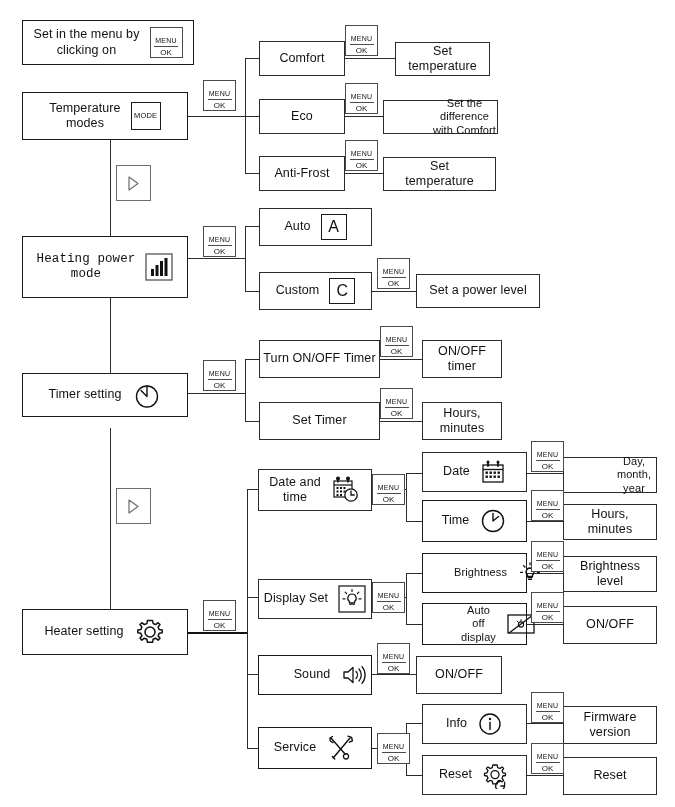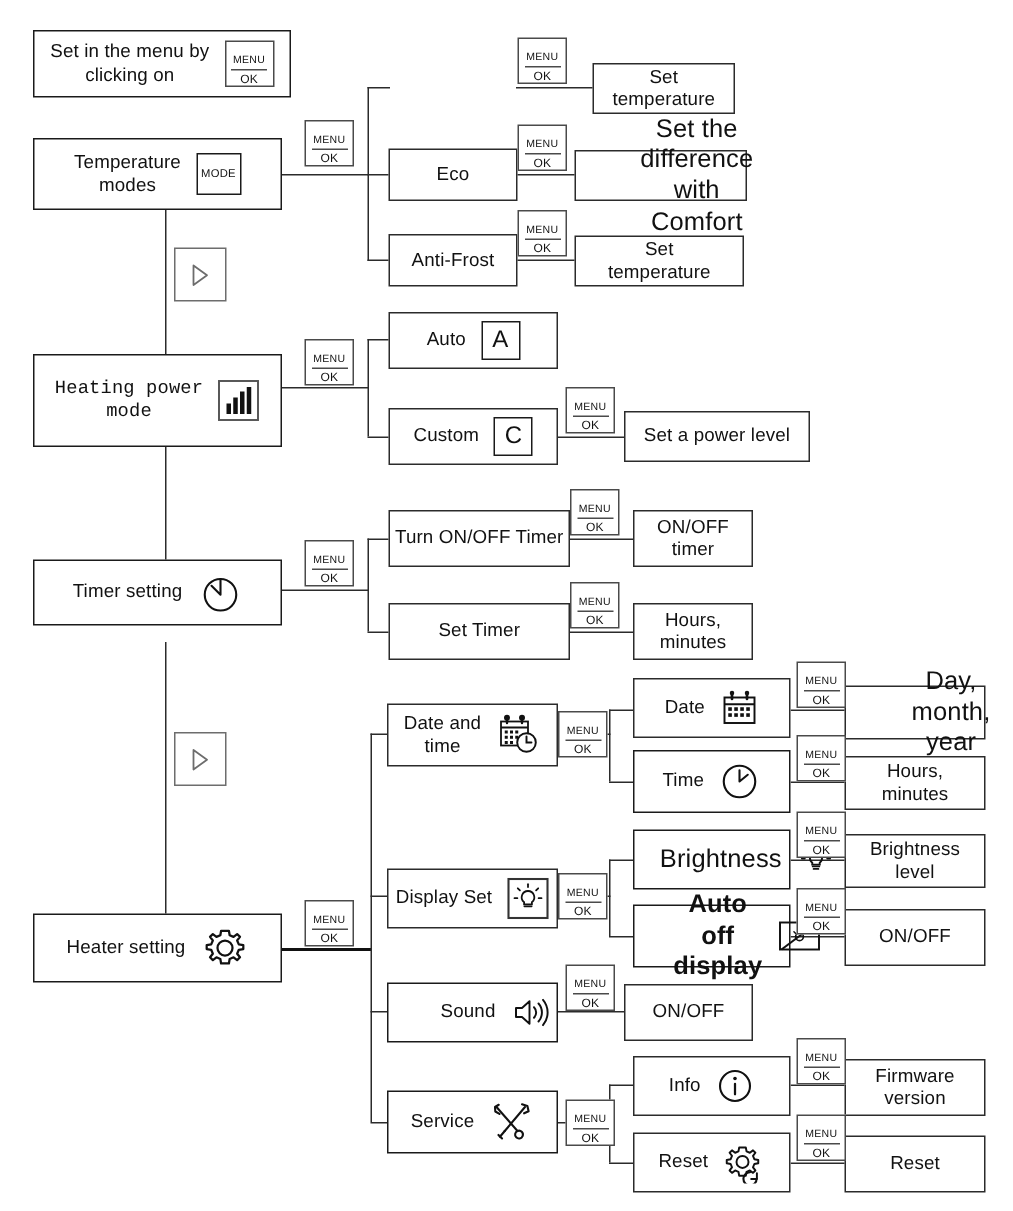--- a/index.html
+++ b/index.html
@@ -26,21 +26,21 @@
     text-align:center;
     line-height:1.22;
     z-index:5;
   }
   .box.bold{ border-width:1.4px; border-color:#1a1a1a; }
   .label{
     font-size:12.5px;
     letter-spacing:.1px;
     white-space:pre-line;
   }
-  .label.sm{ font-size:17px;margin-left:48px; }
+  .label.sm{ font-size:11px;margin-left:48px; }
   
   .rowbox{
     display:flex;
     align-items:center;
     justify-content:center;
     gap:10px;
   }
   .rowbox .label{ text-align:center; }
   
   .menukey{
@@ -187,20 +187,23 @@
     <span class="modekey">
       <span>MODE</span>
     </span>
   </div>
 
   <div class="menukey" style="left:203px;top:80px;">
     <span class="m">MENU</span>
     <span class="o">OK</span>
   </div>
 
+  <div class="box" style="left:259px;top:41px;width:86px;height:35px;">
+    <span class="label">Comfort</span>
+  </div>
   <div class="menukey" style="left:345px;top:25px;">
     <span class="m">MENU</span>
     <span class="o">OK</span>
   </div>
   <div class="box" style="left:395px;top:42px;width:95px;height:34px;">
     <span class="label">Set
 temperature</span>
   </div>
 
   <div class="box" style="left:259px;top:99px;width:86px;height:35px;">
@@ -464,21 +467,21 @@
   </div>
   <div class="menukey" style="left:531px;top:541px;">
     <span class="m">MENU</span>
     <span class="o">OK</span>
   </div>
   <div class="box" style="left:563px;top:556px;width:94px;height:36px;">
     <span class="label">Brightness
 level</span>
   </div>
 
-  <div class="box rowbox bold" style="left:422px;top:603px;width:105px;height:42px;font-weight:bold;">
+  <div class="box rowbox bold" style="left:422px;top:603px;width:105px;height:42px;">
     <span class="label sm">Auto off
 display</span>
     <span class="ico">
       <svg width="30" height="24" viewBox="0 0 30 24">
         <rect x="2" y="3" width="26" height="18" fill="none" stroke="#111" stroke-width="1.3"></rect>
         <path d="M3 21 L27 3" stroke="#111" stroke-width="1.4"></path>
         <g stroke="#111" stroke-width="1" stroke-linecap="round">
           <path d="M15 7.5 V9"></path>
             <path d="M11.3 9.2 l1 1"></path>
             <path d="M18.7 9.2 l-1 1"></path>

